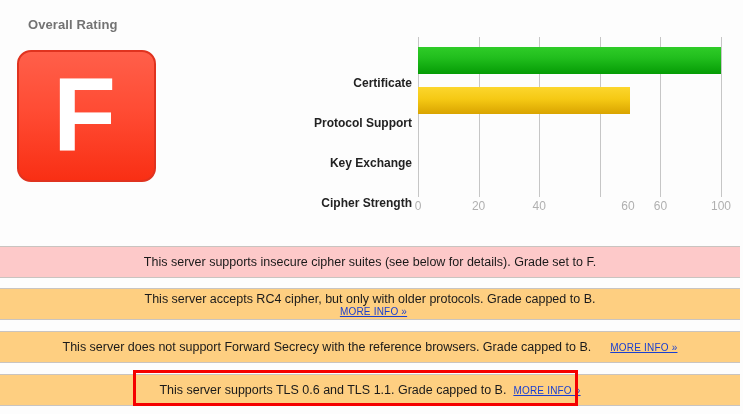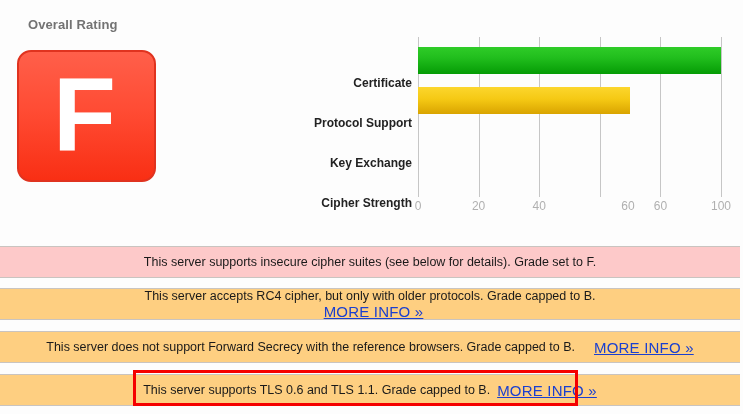--- a/index.html
+++ b/index.html
@@ -159,21 +159,21 @@
   .alert-row.r1 { top: 42px; flex-direction: column; }
   .alert-row.r2 { top: 85px; gap: 12px; }
   .alert-row.r3 { top: 128px; }
 
   .alert-text {
     font-size: 12.5px;
     color: #1a1a1a;
     white-space: nowrap;
   }
   .more-info {
-    font-size: 15px;
+    font-size: 10px;
     color: #1a3fd0;
     text-decoration: underline;
     margin-left: 7px;
     letter-spacing: 0.2px;
     white-space: nowrap;
     cursor: pointer;
   }
 
   
   #highlight-box {

